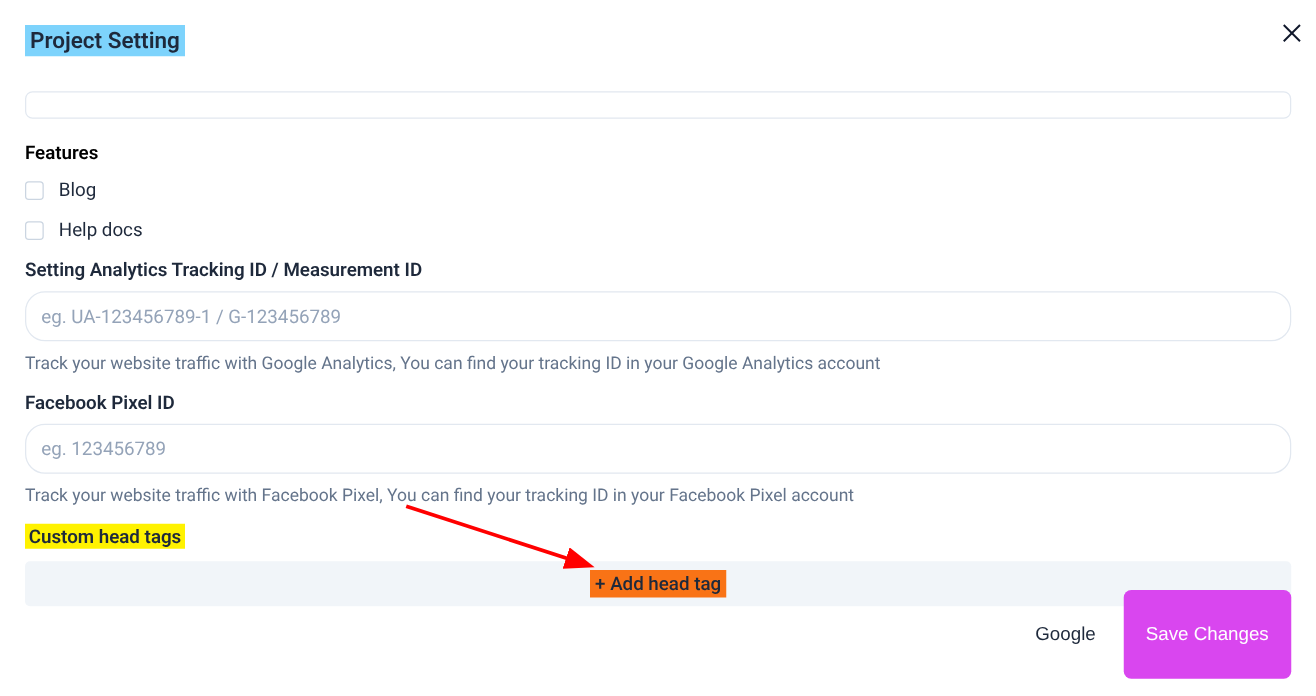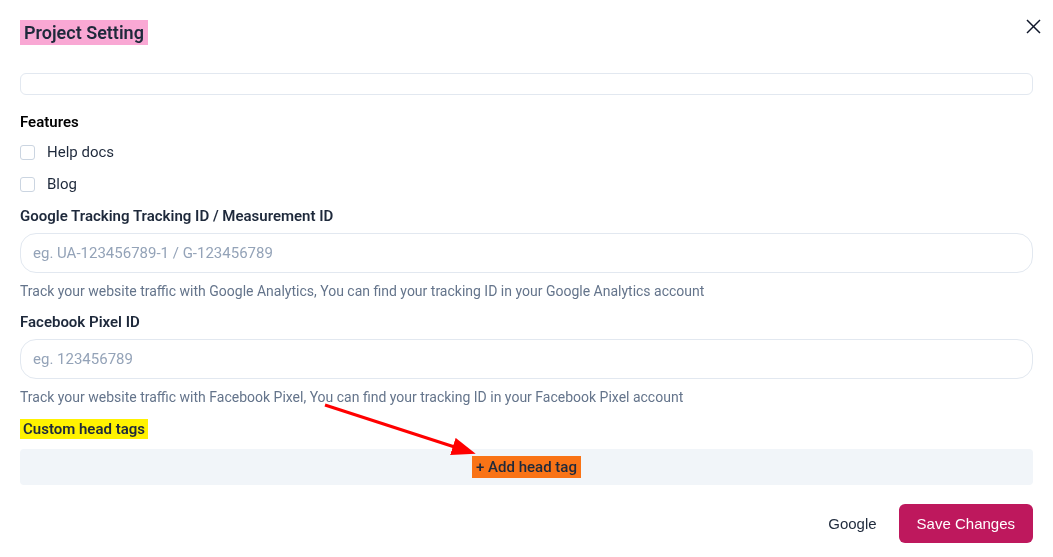--- a/index.html
+++ b/index.html
@@ -19,21 +19,21 @@
       padding: 20px;
     }
     .header {
       display: flex;
       justify-content: space-between;
       align-items: flex-start;
     }
     .page-title {
       font-size: 18px;
       font-weight: 600;
-      background: #f9a8d4;
+      background: #7dd3fc;
       padding: 2px 4px;
       display: inline-block;
     }
     .close-btn {
       position: absolute;
       top: 18px;
       right: 12px;
       font-size: 18px;
       cursor: pointer;
       color: #0f172a;
@@ -136,26 +136,26 @@
     }
     .cancel-btn {
       background: none;
       border: none;
       font-size: 15px;
       color: #1e293b;
       cursor: pointer;
       font-weight: 500;
     }
     .save-btn {
-      background: #be185d;
+      background: #d946ef;
       border: none;
       color: #fff;
       font-size: 15px;
       font-weight: 500;
-      padding: 11px 18px;
+      padding: 27px 18px;
       border-radius: 6px;
       cursor: pointer;
     }
     .annotation-arrow {
       position: absolute;
       top: 400px;
       left: 320px;
       pointer-events: none;
     }
   </style>
@@ -172,30 +172,30 @@
       </svg>
     </button>
   </div>
 
   <div class="input-row"></div>
 
   <h2 class="section-heading">Features</h2>
 
   <div class="checkbox-row">
     <div class="checkbox-box"></div>
-    <span class="checkbox-label">Help docs</span>
+    <span class="checkbox-label">Blog</span>
   </div>
 
   <div class="checkbox-row">
     <div class="checkbox-box"></div>
-    <span class="checkbox-label">Blog</span>
+    <span class="checkbox-label">Help docs</span>
   </div>
 
   <div class="field-group">
-    <label class="field-label">Google Tracking Tracking ID / Measurement ID</label>
+    <label class="field-label">Setting Analytics Tracking ID / Measurement ID</label>
     <input class="text-input" type="text" placeholder="eg. UA-123456789-1 / G-123456789" style="">
     <div class="help-text">Track your website traffic with Google Analytics, You can find your tracking ID in your Google Analytics account</div>
   </div>
 
   <div class="field-group">
     <label class="field-label">Facebook Pixel ID</label>
     <input class="text-input" type="text" placeholder="eg. 123456789" style="">
     <div class="help-text">Track your website traffic with Facebook Pixel, You can find your tracking ID in your Facebook Pixel account</div>
   </div>
 

